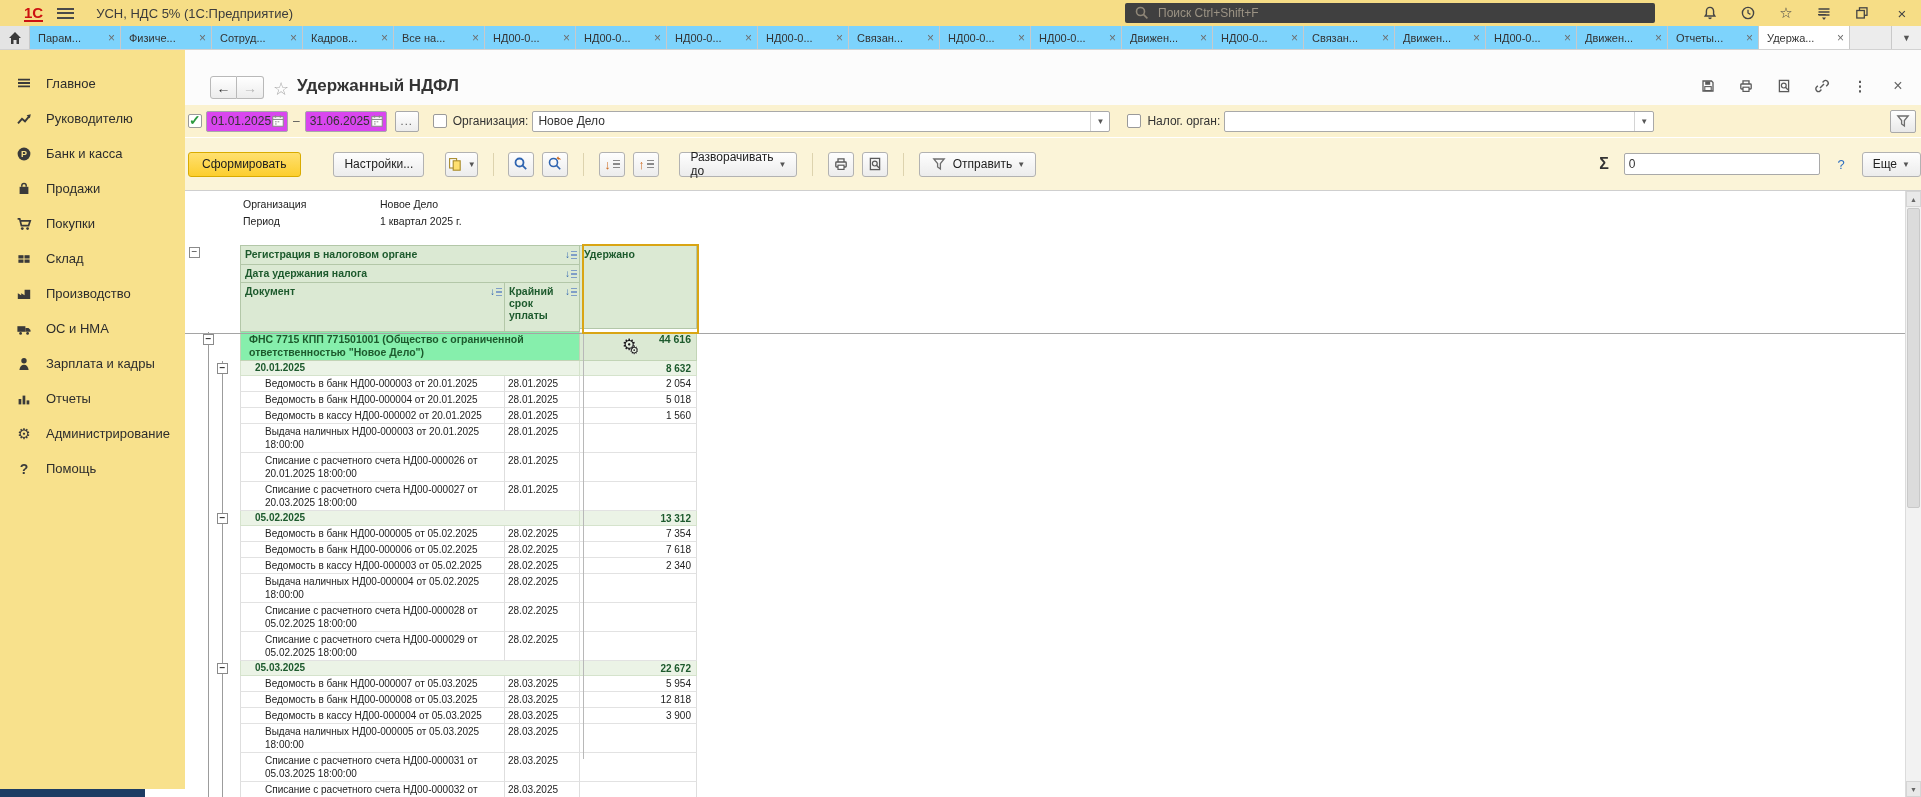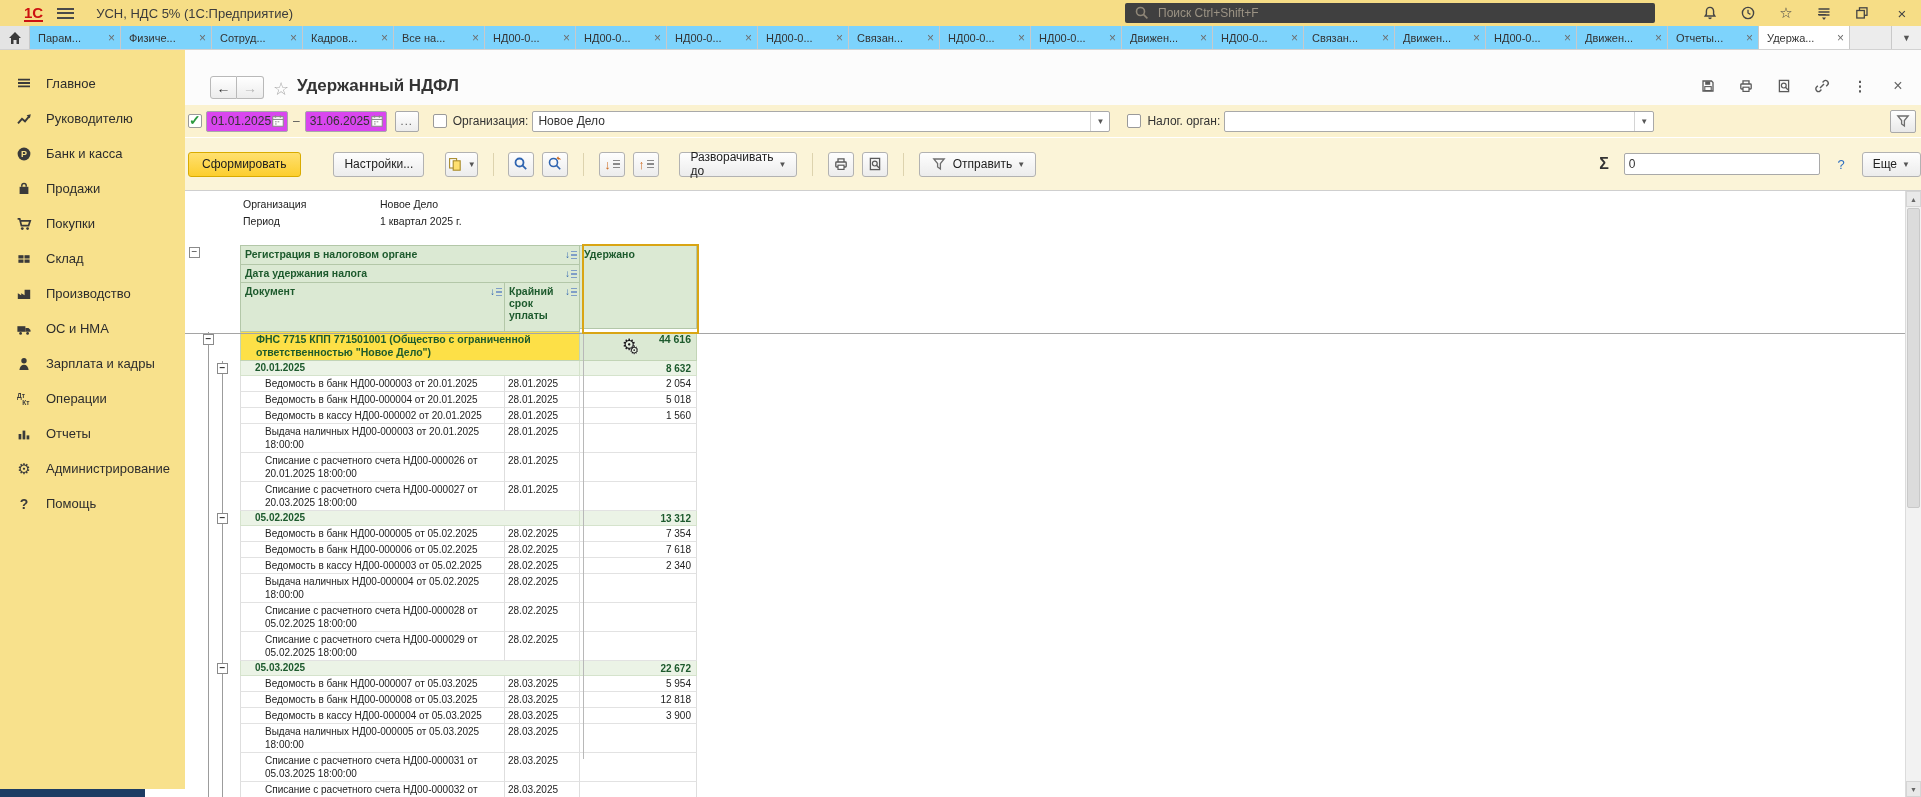--- a/index.html
+++ b/index.html
@@ -122,21 +122,21 @@
   .sort{position:absolute;right:2px;top:3px;color:#2e64b0;font-size:10px;font-weight:bold;display:flex;align-items:center;}
   .sort .minilines{background:repeating-linear-gradient(#7f9ec7 0 1.5px,transparent 1.5px 3.5px);width:6px;height:8px;margin-left:1px;}
 
   .trow{display:flex;align-items:stretch;}
   .cA{width:265px;flex:none;border-right:1px solid #dedede;border-bottom:1px solid #e2e2e2;border-left:1px solid #dedede;padding:1px 3px 1px 24px;line-height:13px;color:#222;}
   .cB{width:75px;flex:none;border-right:1px solid #dedede;border-bottom:1px solid #e2e2e2;padding:1px 3px;line-height:13px;color:#222;}
   .cC{width:117px;flex:none;border-right:1px solid #dedede;border-bottom:1px solid #e2e2e2;padding:1px 5px;
       text-align:right;line-height:13px;color:#222;}
   .lrow .cA,.lrow .cB,.lrow .cC{min-height:14px;}
   .grow{min-height:29px;font-weight:bold;color:#1d5a2d;font-size:10.5px;}
-  .grow .gname{width:340px;flex:none;background:#fde047;border:1px solid #c2d4b6;border-top:none;padding:1px 15px;line-height:13px;}
+  .grow .gname{width:340px;flex:none;background:#86efac;border:1px solid #c2d4b6;border-top:none;padding:1px 8px;line-height:13px;}
   .grow .cC{background:#dbe9d3;border-color:#c2d4b6;font-weight:bold;color:#1d5a2d;}
   .drow{height:15px;font-weight:bold;color:#1d5a2d;font-size:10px;}
   .drow .dname{width:340px;flex:none;background:#ebf3e6;border:1px solid #d5e3cc;border-top:none;padding:1px 4px 1px 14px;line-height:12px;}
   .drow .cC{background:#ebf3e6;border-color:#d5e3cc;font-weight:bold;color:#1d5a2d;}
 </style>
 </head>
 <body>
 
 <div class="screen">
 
@@ -358,29 +358,20 @@
         <span>ОС и НМА</span>
       </div>
       <div class="side-item">
         <span class="side-icon">
           <svg width="16" height="16" viewBox="0 0 16 16">
             <circle cx="8" cy="4.8" r="2.7" fill="#3a3a3a"></circle>
             <path d="M3.4 14c.4-3.4 2.3-5.2 4.6-5.2s4.2 1.8 4.6 5.2z" fill="#3a3a3a"></path>
           </svg>
         </span>
         <span>Зарплата и кадры</span>
-      </div>
-      <div class="side-item">
-        <span class="side-icon">
-          <svg width="16" height="16" viewBox="0 0 16 16">
-            <text x="1" y="7.2" font-size="6.6" font-weight="bold" fill="#3a3a3a" font-family="Liberation Sans,sans-serif">Дт</text>
-            <text x="6.2" y="14.4" font-size="6.6" font-weight="bold" fill="#3a3a3a" font-family="Liberation Sans,sans-serif">Кт</text>
-          </svg>
-        </span>
-        <span>Операции</span>
       </div>
       <div class="side-item">
         <span class="side-icon">
           <svg width="16" height="16" viewBox="0 0 16 16">
             <rect x="2.6" y="8" width="2.7" height="5.4" fill="#3a3a3a"></rect>
             <rect x="6.6" y="4.6" width="2.7" height="8.8" fill="#3a3a3a"></rect>
             <rect x="10.6" y="9.4" width="2.7" height="4" fill="#3a3a3a"></rect>
           </svg>
         </span>
         <span>Отчеты</span>

